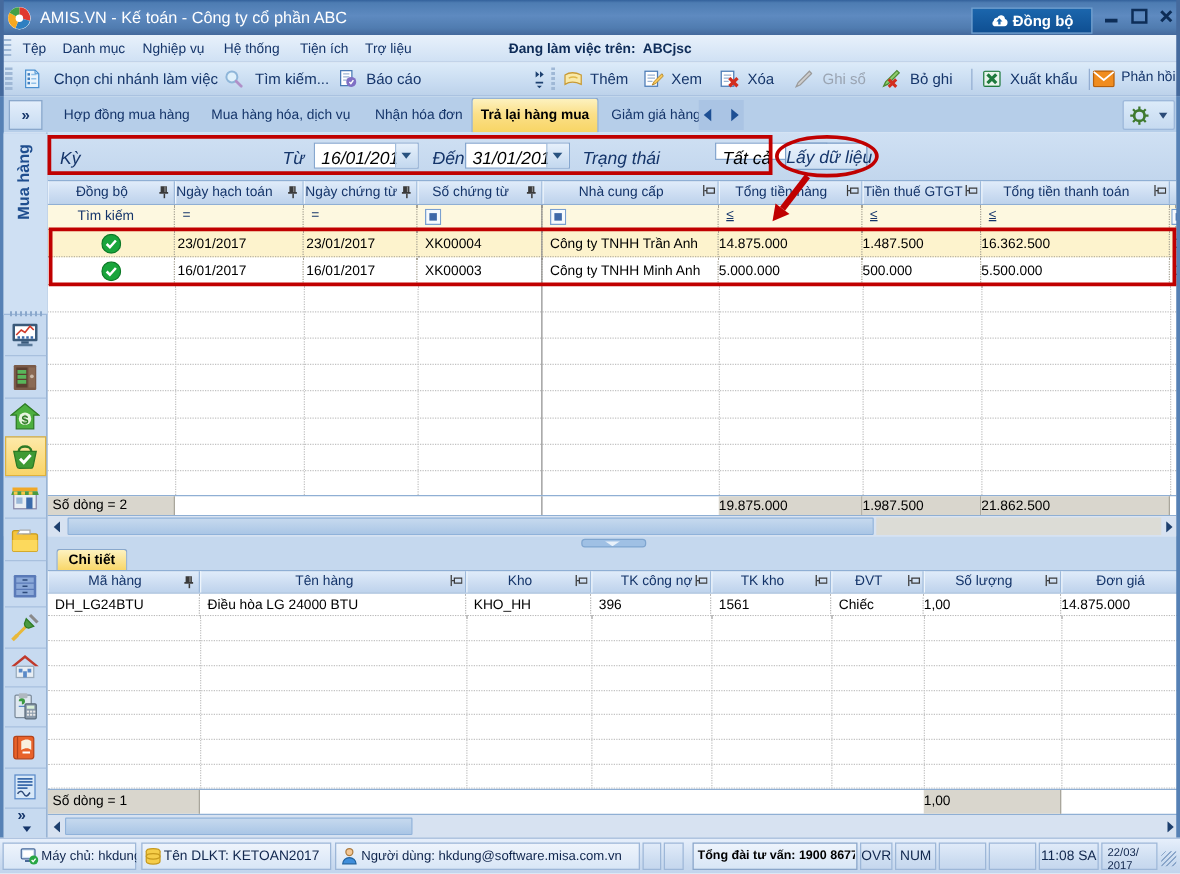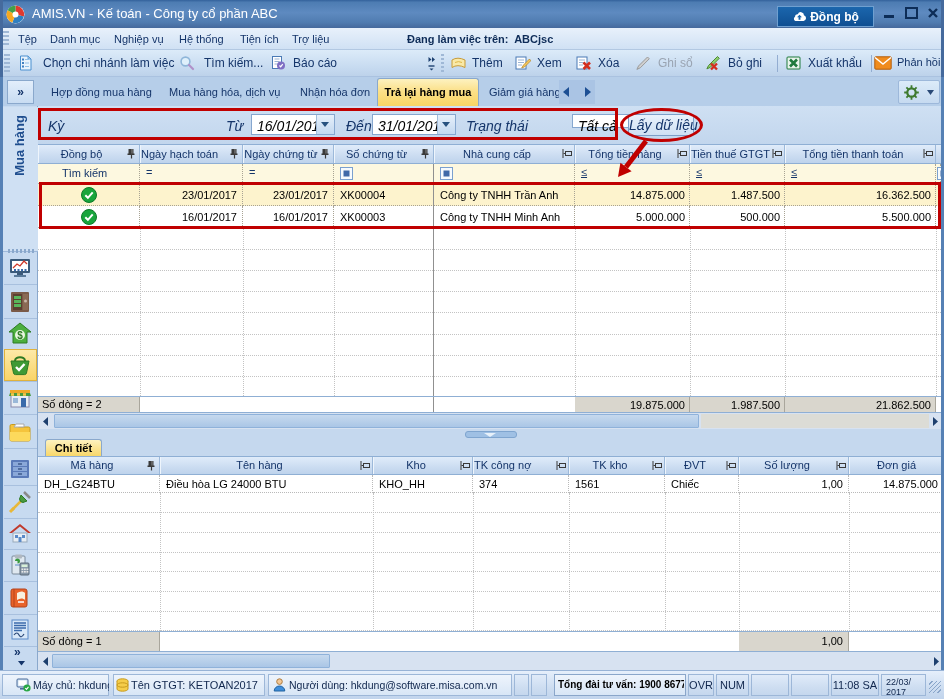--- a/index.html
+++ b/index.html
@@ -1,18 +1,18 @@
 <!DOCTYPE html>
 <html><head><meta charset="utf-8">
 <style>
 *{margin:0;padding:0;box-sizing:border-box;}
 html,body{width:944px;height:699px;overflow:hidden;}
 body{font-family:"Liberation Sans",sans-serif;font-size:11px;position:relative;background:#fff;}
 .abs{position:absolute;white-space:nowrap;}
-.nav{color:#15356a;}.tr{text-align:right;}
+.nav{color:#15356a;}.tr{}
 </style></head><body>
 
 <div class="abs" style="left:0;top:0;width:944px;height:28px;background:linear-gradient(180deg,#33619b 0%,#4d7cb2 8%,#5e8ac0 45%,#507cb0 80%,#45699c 100%);">
  <svg class="abs" style="left:6px;top:5px" width="19" height="19" viewBox="0 0 19 19">
   <circle cx="9.5" cy="9.5" r="9" fill="#fff"></circle>
   <path d="M9.5 9.5 L9.5 .8 A8.7 8.7 0 0 1 17.9 11.5 Z" fill="#e03a2f"></path>
   <path d="M9.5 9.5 L17.9 11.5 A8.7 8.7 0 0 1 6.3 17.6 Z" fill="#2f7fc1"></path>
   <path d="M9.5 9.5 L6.3 17.6 A8.7 8.7 0 0 1 1.6 5.2 Z" fill="#f6a821"></path>
   <path d="M9.5 9.5 L1.6 5.2 A8.7 8.7 0 0 1 9.5 .8 Z" fill="#43a047"></path>
   <circle cx="9.5" cy="9.5" r="3" fill="#fff"></circle>
@@ -341,21 +341,21 @@
       <path d="M1 0 v9" stroke="#3a3a3a"></path>
       <rect x="3.5" y="2.5" width="6" height="4" fill="none" stroke="#3a3a3a"></rect>
       <path d="M3.5 4.5 h-2" stroke="#3a3a3a"></path>
     </svg></div>
 <div class="abs" style="left:373px;top:457px;width:100px;height:17px;border-right:1px solid #9db9da;border-left:1px solid #eef5fc;color:#15356a;text-align:center;line-height:17px;padding-right:14px;">Kho</div>
 <div class="abs" style="left:460px;top:460px;"><svg width="10" height="9" viewBox="0 0 10 9">
       <path d="M1 0 v9" stroke="#3a3a3a"></path>
       <rect x="3.5" y="2.5" width="6" height="4" fill="none" stroke="#3a3a3a"></rect>
       <path d="M3.5 4.5 h-2" stroke="#3a3a3a"></path>
     </svg></div>
-<div class="abs" style="left:473px;top:457px;width:96px;height:17px;border-right:1px solid #9db9da;border-left:1px solid #eef5fc;color:#15356a;text-align:left;line-height:17px;padding-right:14px;">TK công nợ</div>
+<div class="abs" style="left:473px;top:457px;width:96px;height:17px;border-right:1px solid #9db9da;border-left:1px solid #eef5fc;color:#15356a;text-align:right;line-height:17px;padding-right:14px;">TK công nợ</div>
 <div class="abs" style="left:556px;top:460px;"><svg width="10" height="9" viewBox="0 0 10 9">
       <path d="M1 0 v9" stroke="#3a3a3a"></path>
       <rect x="3.5" y="2.5" width="6" height="4" fill="none" stroke="#3a3a3a"></rect>
       <path d="M3.5 4.5 h-2" stroke="#3a3a3a"></path>
     </svg></div>
 <div class="abs" style="left:569px;top:457px;width:96px;height:17px;border-right:1px solid #9db9da;border-left:1px solid #eef5fc;color:#15356a;text-align:center;line-height:17px;padding-right:14px;">TK kho</div>
 <div class="abs" style="left:652px;top:460px;"><svg width="10" height="9" viewBox="0 0 10 9">
       <path d="M1 0 v9" stroke="#3a3a3a"></path>
       <rect x="3.5" y="2.5" width="6" height="4" fill="none" stroke="#3a3a3a"></rect>
       <path d="M3.5 4.5 h-2" stroke="#3a3a3a"></path>
@@ -378,21 +378,21 @@
 <div class="abs" style="left:160px;top:475px;width:213px;height:18px;border-right:1px dotted #b9b9b9;border-bottom:1px dotted #b9b9b9;"></div>
 <div class="abs" style="left:373px;top:475px;width:100px;height:18px;border-right:1px dotted #b9b9b9;border-bottom:1px dotted #b9b9b9;"></div>
 <div class="abs" style="left:473px;top:475px;width:96px;height:18px;border-right:1px dotted #b9b9b9;border-bottom:1px dotted #b9b9b9;"></div>
 <div class="abs" style="left:569px;top:475px;width:96px;height:18px;border-right:1px dotted #b9b9b9;border-bottom:1px dotted #b9b9b9;"></div>
 <div class="abs" style="left:665px;top:475px;width:74px;height:18px;border-right:1px dotted #b9b9b9;border-bottom:1px dotted #b9b9b9;"></div>
 <div class="abs" style="left:739px;top:475px;width:110px;height:18px;border-right:1px dotted #b9b9b9;border-bottom:1px dotted #b9b9b9;"></div>
 <div class="abs" style="left:849px;top:475px;width:95px;height:18px;border-right:1px dotted #b9b9b9;border-bottom:1px dotted #b9b9b9;"></div>
 <div class="abs" style="left:44px;top:478px;color:#000;">DH_LG24BTU</div>
 <div class="abs" style="left:166px;top:478px;color:#000;">Điều hòa LG 24000 BTU</div>
 <div class="abs" style="left:379px;top:478px;color:#000;">KHO_HH</div>
-<div class="abs" style="left:479px;top:478px;color:#000;">374</div>
+<div class="abs" style="left:479px;top:478px;color:#000;">396</div>
 <div class="abs" style="left:575px;top:478px;color:#000;">1561</div>
 <div class="abs" style="left:671px;top:478px;color:#000;">Chiếc</div>
 <div class="abs tr" style="left:739px;top:478px;width:104px;color:#000;">1,00</div>
 <div class="abs tr" style="left:849px;top:478px;width:89px;color:#000;">14.875.000</div>
 <div class="abs" style="left:38px;top:493px;width:906px;height:138px;background:#fff;"></div>
 <div class="abs" style="left:38px;top:512px;width:906px;height:1px;border-top:1px dotted #c3c3c3;"></div>
 <div class="abs" style="left:38px;top:532px;width:906px;height:1px;border-top:1px dotted #c3c3c3;"></div>
 <div class="abs" style="left:38px;top:552px;width:906px;height:1px;border-top:1px dotted #c3c3c3;"></div>
 <div class="abs" style="left:38px;top:571px;width:906px;height:1px;border-top:1px dotted #c3c3c3;"></div>
 <div class="abs" style="left:38px;top:591px;width:906px;height:1px;border-top:1px dotted #c3c3c3;"></div>
@@ -428,21 +428,21 @@
         <circle cx="11" cy="10" r="3.6" fill="#28a745"></circle>
         <path d="M9.3 10 l1.2 1.3 2-2.4" stroke="#fff" stroke-width="1.1" fill="none"></path>
       </svg></div>
  <div class="abs" style="left:33px;top:8px;color:#10264d;width:76px;overflow:hidden;font-size:10.5px;">Máy chủ: hkdung</div>
  <div class="abs" style="left:113px;top:3px;width:152px;height:22px;border:1px solid #9db7d8;background:linear-gradient(180deg,#eef4fc,#d8e6f6);"></div>
  <div class="abs" style="left:116px;top:7px;"><svg width="13" height="14" viewBox="0 0 13 14">
         <ellipse cx="6.5" cy="3" rx="5.5" ry="2.2" fill="#f5cd4a" stroke="#c79a1d"></ellipse>
         <path d="M1 3 v8 a5.5 2.2 0 0 0 11 0 v-8" fill="#f5cd4a" stroke="#c79a1d"></path>
         <ellipse cx="6.5" cy="7" rx="5.5" ry="2.2" fill="none" stroke="#c79a1d"></ellipse>
       </svg></div>
- <div class="abs" style="left:131px;top:8px;color:#10264d;width:132px;overflow:hidden;">Tên GTGT: KETOAN2017</div>
+ <div class="abs" style="left:131px;top:8px;color:#10264d;width:132px;overflow:hidden;">Tên DLKT: KETOAN2017</div>
  <div class="abs" style="left:268px;top:3px;width:244px;height:22px;border:1px solid #9db7d8;background:linear-gradient(180deg,#eef4fc,#d8e6f6);"></div>
  <div class="abs" style="left:273px;top:7px;"><svg width="13" height="14" viewBox="0 0 13 14">
         <circle cx="6.5" cy="3.6" r="2.8" fill="#f3c897" stroke="#ad7b3e"></circle>
         <path d="M1.2 13 a5.3 5 0 0 1 10.6 0 z" fill="#3f8edb" stroke="#20629f"></path>
       </svg></div>
  <div class="abs" style="left:289px;top:8px;color:#10264d;width:221px;overflow:hidden;font-size:10.5px;">Người dùng: hkdung@software.misa.com.vn</div>
  <div class="abs" style="left:514px;top:3px;width:15px;height:22px;border:1px solid #9db7d8;"></div>
  <div class="abs" style="left:531px;top:3px;width:16px;height:22px;border:1px solid #9db7d8;"></div>
  <div class="abs" style="left:554px;top:3px;width:132px;height:22px;border:1px solid #8aa6ca;background:linear-gradient(180deg,#eef4fc,#d8e6f6);"></div>
  <div class="abs" style="left:558px;top:8px;color:#000;font-weight:bold;font-size:10px;width:126px;overflow:hidden;">Tổng đài tư vấn: 1900 8677</div>

